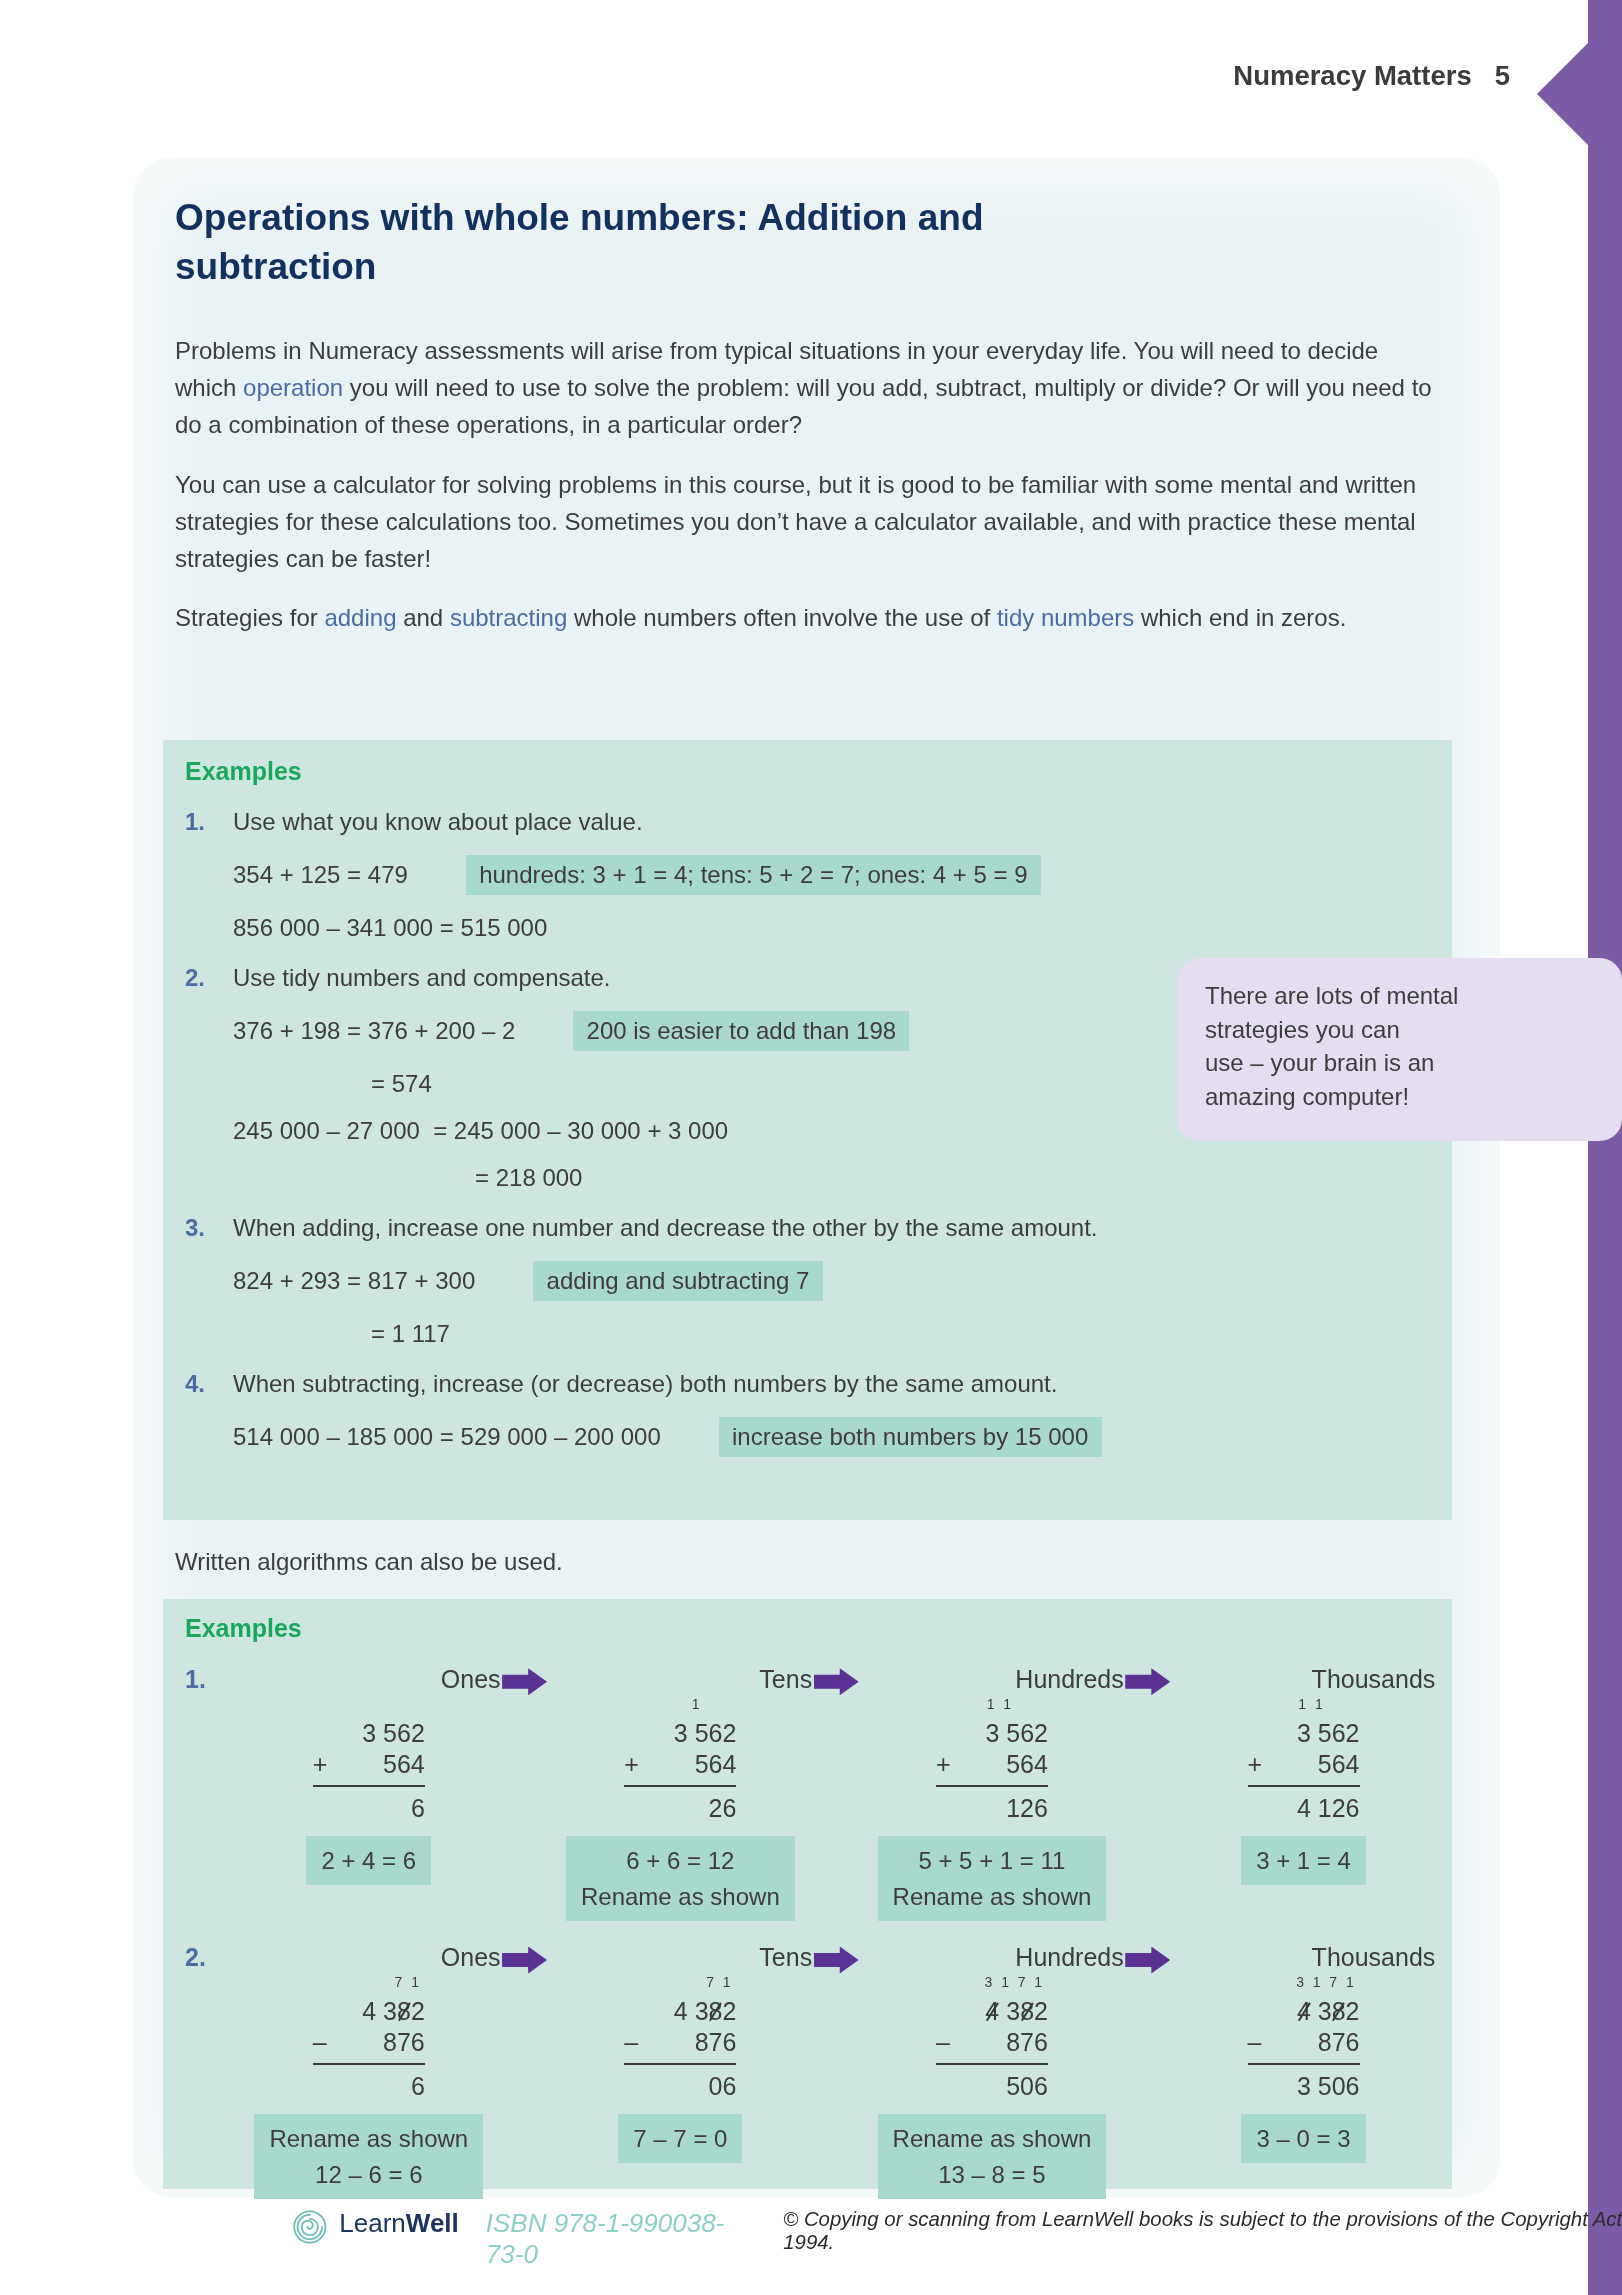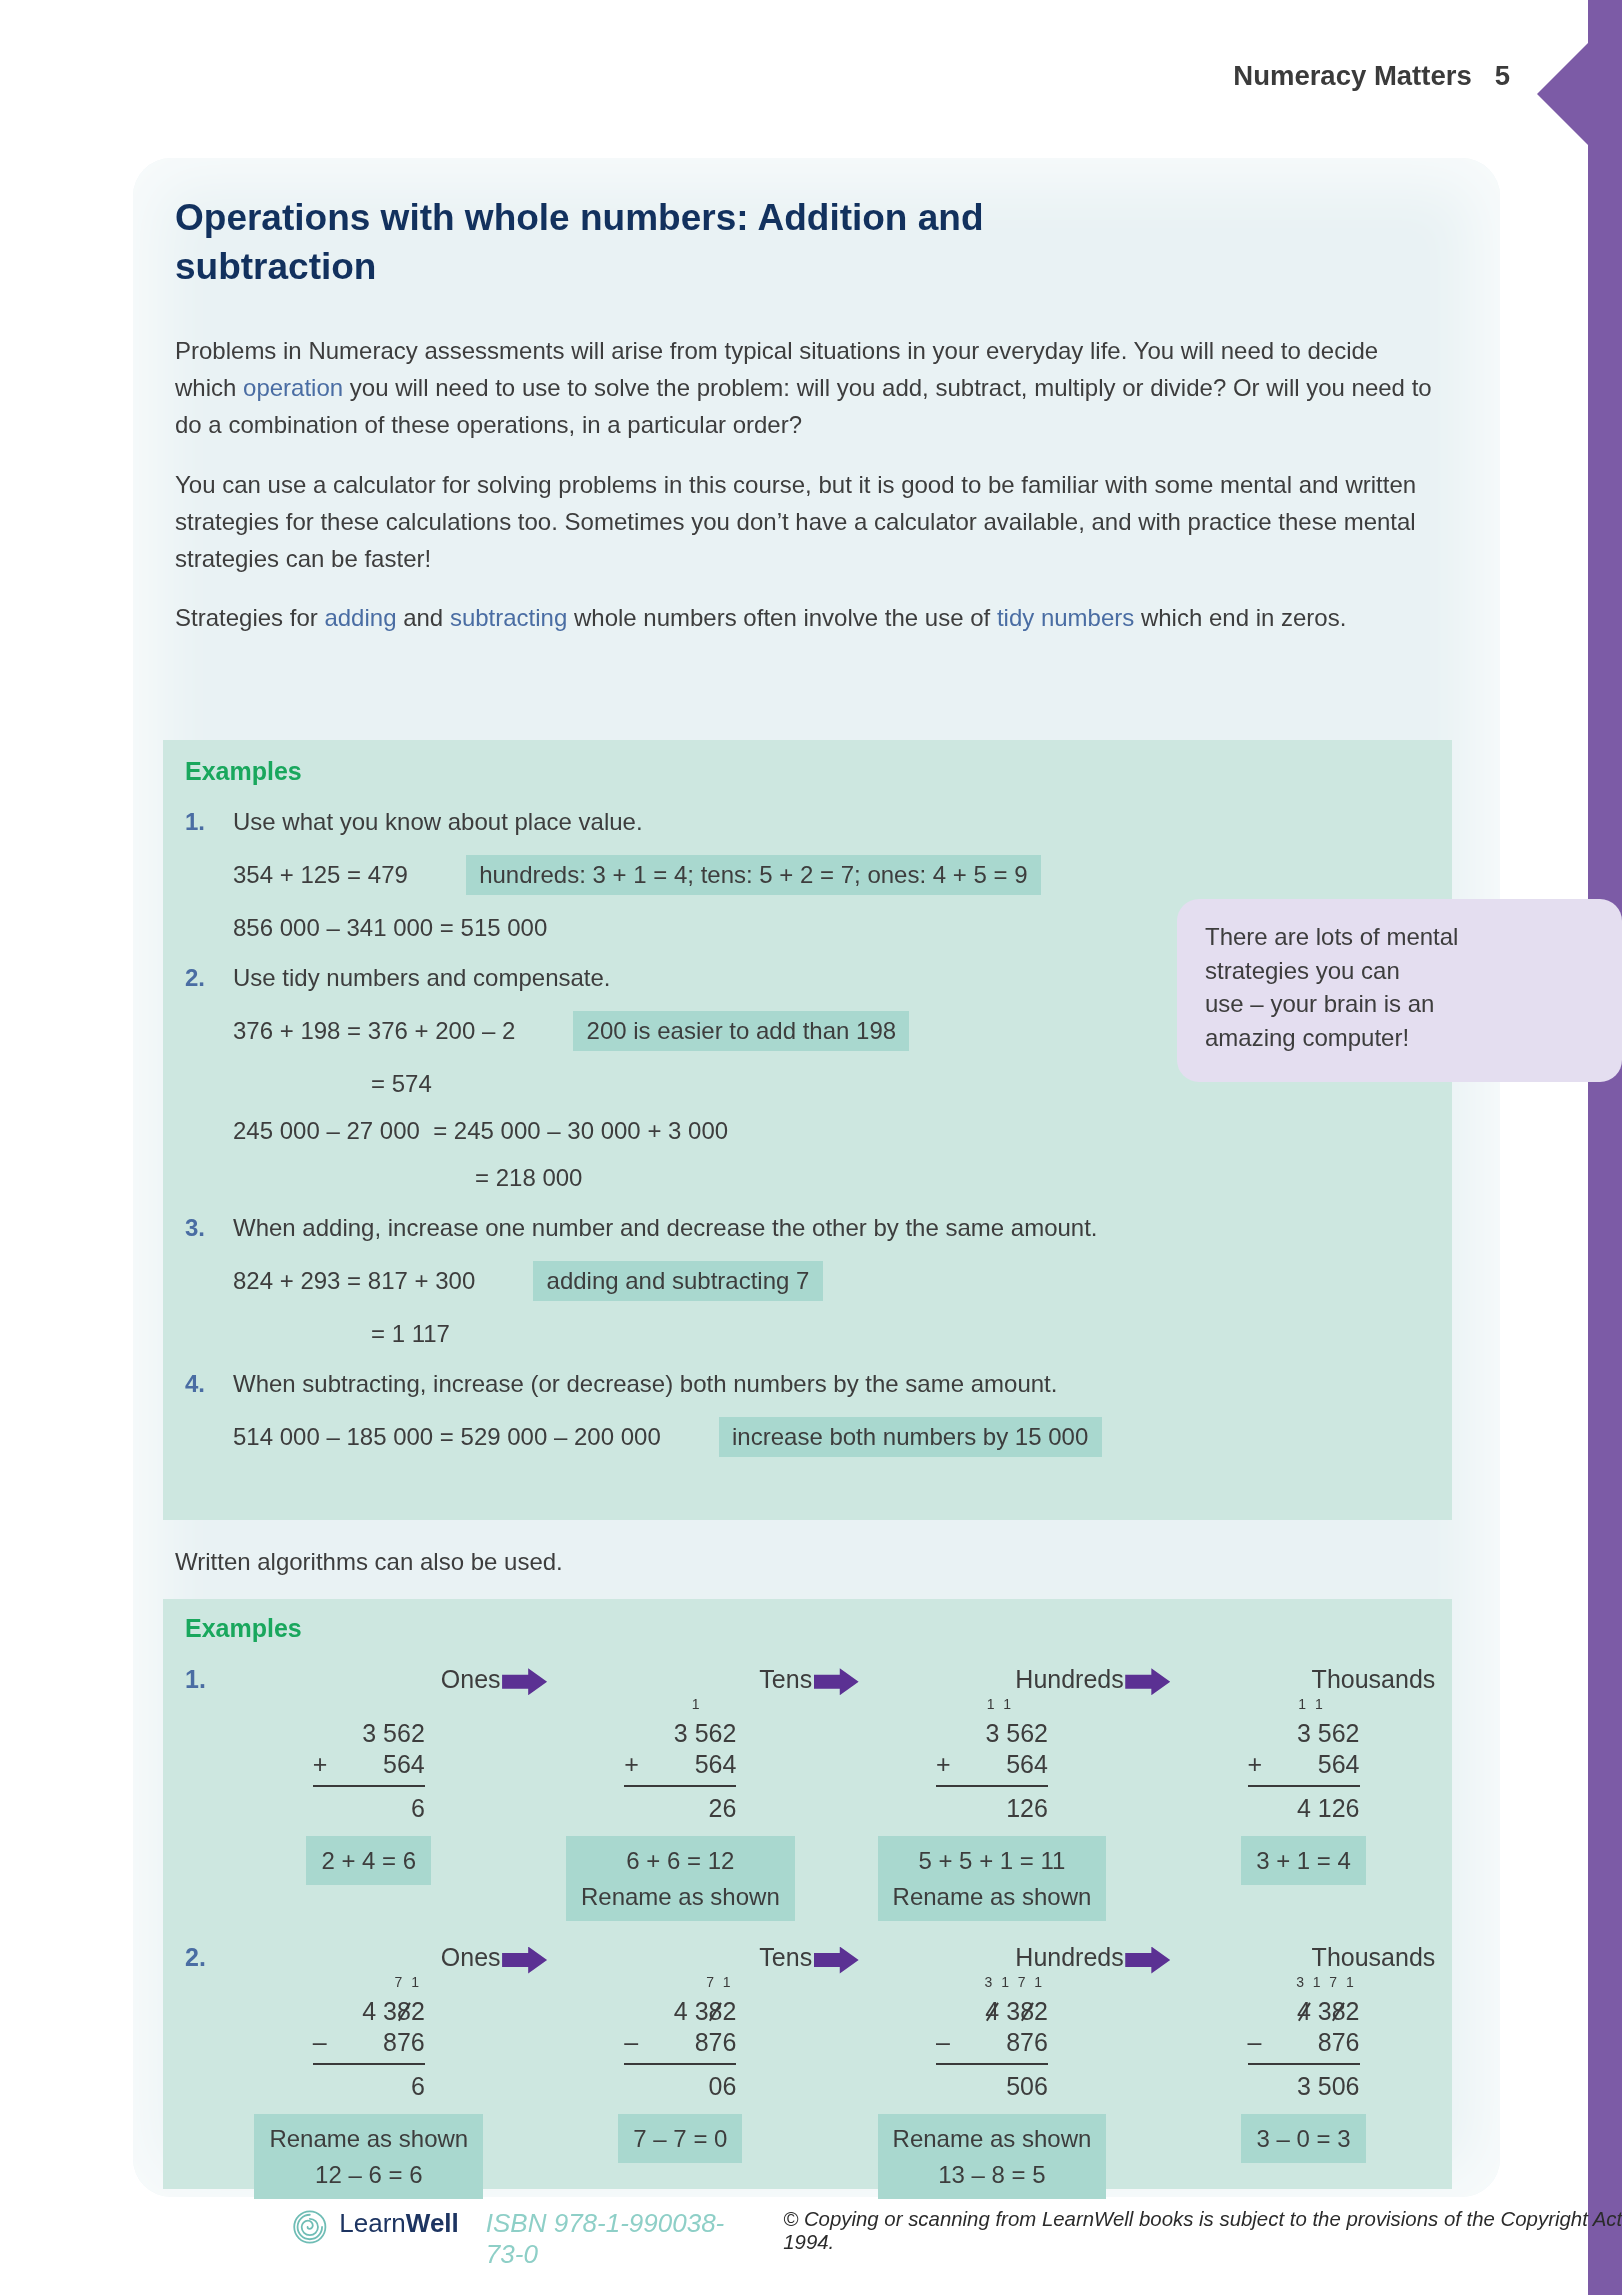--- a/index.html
+++ b/index.html
@@ -36,21 +36,21 @@
   .exhead{font-size:25px;font-weight:700;color:var(--green);}
   .ex-item{display:flex;margin-top:22.5px;font-size:24px;}
   .ex-num{width:48px;flex:0 0 48px;font-weight:700;color:var(--blue);}
   .ex-body{flex:1;}
   .eq{margin-top:19px;white-space:pre-wrap;}
   .eq .hl{background:var(--hl);padding:5.8px 13.3px;margin-left:58px;display:inline-block;white-space:pre-wrap;}
   .eq.ind-1{margin-left:138px;}
   .eq.ind-2{margin-left:242px;}
   .written-note{position:absolute;left:175px;top:1548px;font-size:24px;z-index:2;}
   
-  .bubble{position:absolute;left:1177px;top:899px;width:445px;height:183px;background:var(--bubble);
+  .bubble{position:absolute;left:1177px;top:958px;width:445px;height:183px;background:var(--bubble);
     border-radius:22px;padding:21px 8.3px 0 28px;font-size:24px;line-height:1.4;z-index:3;}
   
   .algo-row{display:grid;grid-template-columns:52px 1fr 48px 1fr 48px 1fr 48px 1fr;align-items:start;margin-top:22px;}
   .algo-num{font-size:25px;font-weight:700;color:var(--blue);}
   .stage-label{text-align:right;font-size:25px;margin-bottom:1.7px;}
   .arrow{width:45px;height:27px;background:var(--arrow);margin-top:3.3px;justify-self:center;
     clip-path:polygon(0 24%,58% 24%,58% 0,100% 50%,58% 100%,58% 76%,0 76%);}
   .stack{width:112px;margin:0 auto;font-size:25px;}
   .carry{height:22px;font-size:14px;text-align:right;letter-spacing:0.8px;word-spacing:3.3px;color:#3a3a3a;}
   .numrow{text-align:right;line-height:1.26;}

